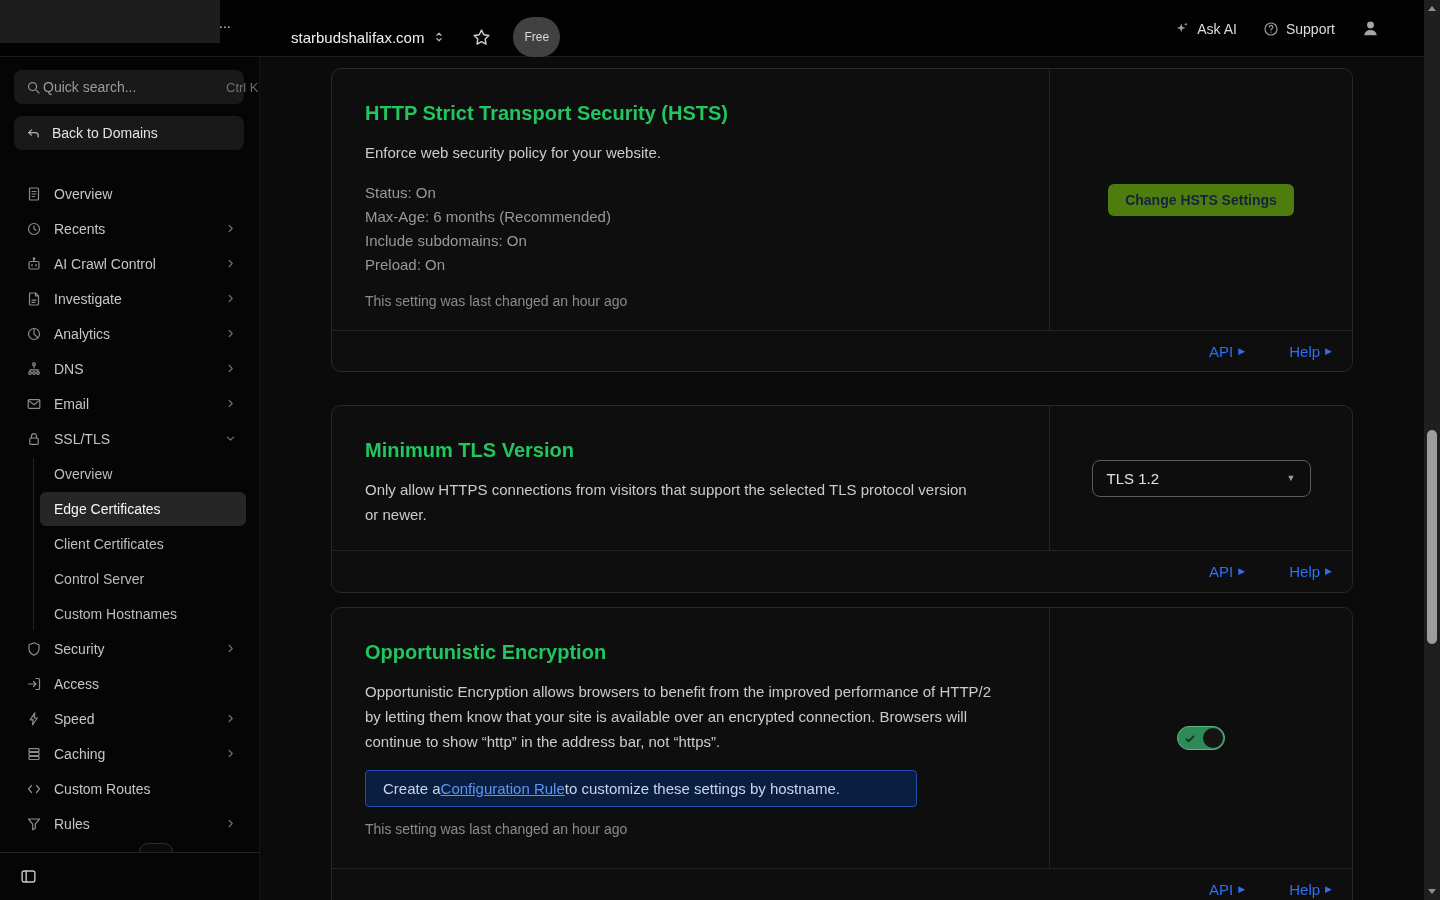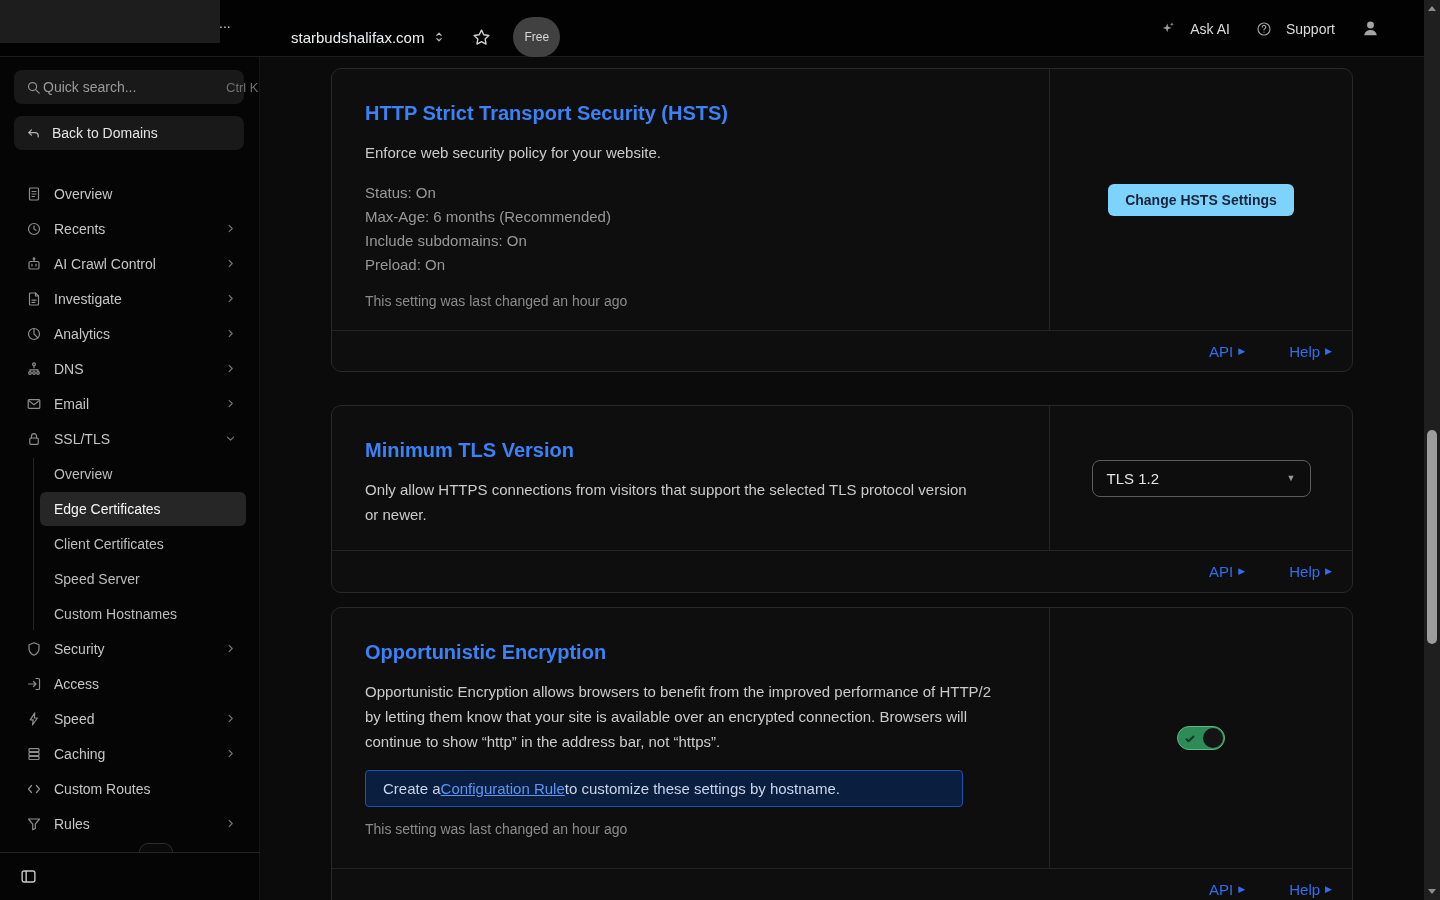--- a/index.html
+++ b/index.html
@@ -12,21 +12,21 @@
     border-bottom:1px solid #1d1d1d; z-index:6; }
   .redaction { position:absolute; left:0; top:0; width:220px; height:43px; background:#1d1d1d; }
   .acct-overflow { position:absolute; left:219px; top:15px; color:#cfcfcf; font-size:14px; }
   .domain-group { position:absolute; left:291px; top:0; height:74px; display:flex; align-items:center; }
   .domain-name { color:#eef0f2; font-size:15px; font-weight:500; }
   .updown { margin-left:8px; color:#b9b9b9; cursor:pointer; }
   .fav-star { margin-left:26px; color:#d2d2d2; cursor:pointer; }
   .plan-pill { margin-left:22px; background:#414141; color:#d8d8d8; font-size:12px;
     padding:13px 11px; border-radius:999px; }
   .top-right { position:absolute; right:44px; top:0; height:57px; display:flex; align-items:center; gap:26px; }
-  .top-link { display:flex; align-items:center; gap:14px; color:#dcdcdc; font-size:14px; cursor:pointer; }
+  .top-link { display:flex; align-items:center; gap:7px; color:#dcdcdc; font-size:14px; cursor:pointer; }
   .top-link .tlico { color:#9c9c9c; }
   .avatar { color:#a5a5a5; cursor:pointer; }
 
   
   .sidebar { position:absolute; left:0; top:57px; width:260px; bottom:0; background:#050505;
     border-right:1px solid #161616; z-index:5; }
   .search-box { position:absolute; left:14px; top:13px; width:230px; height:34px; background:#191919;
     border-radius:8px; display:flex; align-items:center; padding:0 12px; gap:2px; cursor:text; }
   .search-box input { flex:1; background:transparent; border:none; outline:none; color:#e5e5e5;
     font-size:14px; font-family:"Liberation Sans",sans-serif; }
@@ -52,38 +52,38 @@
     border:1px solid #2d2d2d; border-bottom:none; border-radius:10px 10px 0 0; background:#0a0a0a; }
   .collapse-btn { position:absolute; left:20px; top:811px; color:#c9c9c9; cursor:pointer; }
 
   
   .main { position:absolute; left:260px; top:57px; right:16px; bottom:0; background:#0b0b0b; overflow:hidden; }
   .card { position:absolute; left:71px; width:1022px; background:#0e0e0e; border:1px solid #292929;
     border-radius:10px; overflow:hidden; }
   .card-body { position:relative; border-bottom:1px solid #242424; }
   .v-div { position:absolute; left:717px; top:0; bottom:0; width:1px; background:#242424; }
   .card-content { padding:31px 40px 0 33px; width:717px; }
-  .card-title { color:#3b82f6; font-size:20px; font-weight:600; line-height:26px; margin-bottom:14px; }
+  .card-title { color:#22c55e; font-size:20px; font-weight:600; line-height:26px; margin-bottom:14px; }
   .card-desc { color:#cbcbcb; font-size:15px; line-height:25px; margin-bottom:16px; }
   .status-line { color:#989898; font-size:15px; line-height:24px; }
   .last-changed { color:#8b8b8b; font-size:14px; margin-top:16px; }
   .card-action { position:absolute; left:718px; top:0; right:0; bottom:0; display:flex;
     align-items:center; justify-content:center; }
-  .blue-btn { background:#7dd3fc; color:#17233a; font-size:14px; font-weight:600; border:none;
+  .blue-btn { background:#4d7c0f; color:#17233a; font-size:14px; font-weight:600; border:none;
     border-radius:6px; height:32px; padding:4px 17px; cursor:pointer; font-family:"Liberation Sans",sans-serif; }
   .card-footer { height:41px; display:flex; align-items:center; justify-content:flex-end; gap:44px;
     padding-right:20px; }
   .foot-link { display:flex; align-items:center; gap:5px; color:#2f6ff0; font-size:15px;
     font-weight:500; cursor:pointer; }
   .foot-arrow { font-size:9px; line-height:1; }
   .tls-select { width:219px; height:37px; border:1px solid #5c5c5c; border-radius:8px;
     display:flex; align-items:center; justify-content:space-between; padding:0 14px; cursor:pointer;
     color:#e3e3e3; font-size:15px; background:#0d0d0d; }
   .sel-caret { color:#9a9a9a; font-size:9px; }
-  .banner { margin-top:16px; width:598px; height:37px; background:#0a1e3f; border:1px solid #2050ae;
+  .banner { margin-top:16px; width:552px; height:37px; background:#0a1e3f; border:1px solid #2050ae;
     border-radius:4px; display:flex; align-items:center; padding:2px 17px; font-size:15px; color:#c9d4ea; }
   .banner a { color:#5c95f5; text-decoration:underline; cursor:pointer; }
   .toggle { position:relative; width:48px; height:24px; border-radius:12px; background:#2e8a57;
     border:1px solid #5cb784; cursor:pointer; }
   .toggle .knob { position:absolute; right:1px; top:1px; width:20px; height:20px; border-radius:50%;
     background:#141414; }
   .toggle .tick { position:absolute; left:7px; top:7px; color:#0e3a22; }
 
   
   .scrollbar { position:absolute; right:0; top:0; width:16px; height:900px; background:#1f1f1f; z-index:10; }
@@ -285,21 +285,21 @@
     <div class="sub-item">
       <span class="sub-inner">Overview</span>
     </div>
     <div class="sub-item">
       <span class="sub-inner selected">Edge Certificates</span>
     </div>
     <div class="sub-item">
       <span class="sub-inner">Client Certificates</span>
     </div>
     <div class="sub-item">
-      <span class="sub-inner">Speed Server</span>
+      <span class="sub-inner">Control Server</span>
     </div>
     <div class="sub-item">
       <span class="sub-inner">Custom Hostnames</span>
     </div>
 
     <div class="nav-item">
       <span class="nico">
           <svg width="16" height="16" viewBox="0 0 16 16" fill="none" stroke="currentColor" stroke-width="1.2" stroke-linejoin="round">
             <path d="M8 1.8l5 1.9v3.8c0 3.3-2 5.4-5 6.8-3-1.4-5-3.5-5-6.8V3.7z"></path>
           </svg>

